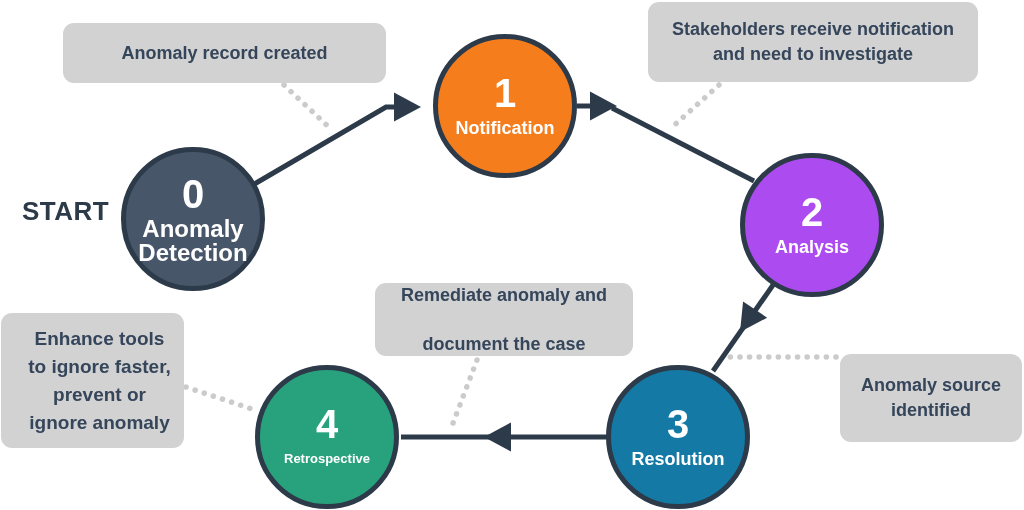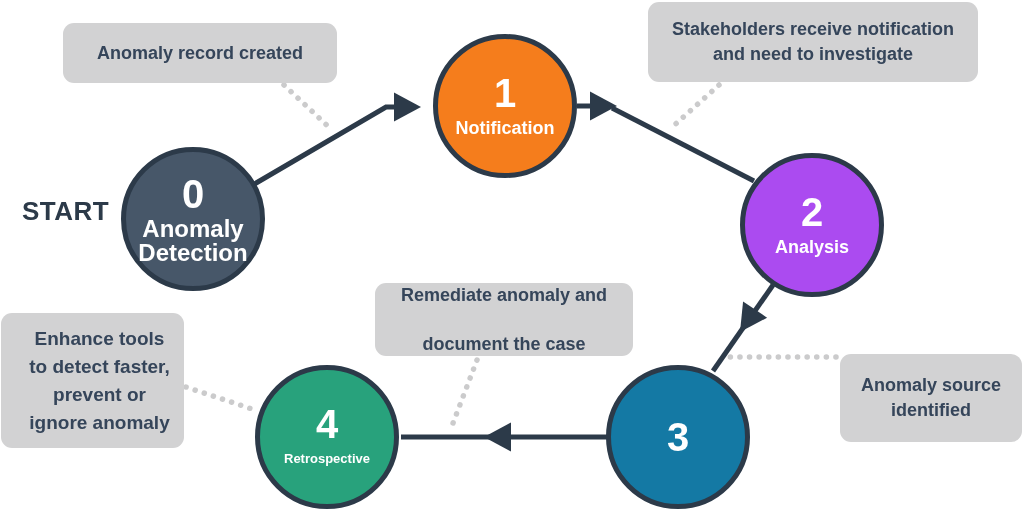--- a/index.html
+++ b/index.html
@@ -37,21 +37,21 @@
   #node-4{left:255px;top:365px;}
   #node-4 .lbl{font-size:13px;}
 
   .callout{
     position:absolute;z-index:2;box-sizing:border-box;
     background:var(--boxbg);border-radius:11px;
     display:flex;flex-direction:column;align-items:center;justify-content:center;
     color:var(--boxtext);font-weight:bold;text-align:left;
     font-size:18px;line-height:25px;padding:6px 10px;
   }
-  #callout-0{left:63px;top:23px;width:274px;height:60px;}
+  #callout-0{left:63px;top:23px;width:323px;height:60px;}
   #callout-1{left:648px;top:2px;width:330px;height:80px;}
   #callout-2{left:840px;top:322px;width:182px;height:88px;margin-top:32px;}
   #callout-3{left:375px;top:283px;width:258px;height:73px;gap:24px;}
   #callout-4{left:1px;top:313px;width:183px;height:135px;font-size:19px;line-height:28px;padding-left:24px;}
 </style>
 </head>
 <body>
 
 <div class="stage">
 
@@ -97,20 +97,21 @@
     <div class="lbl">Notification</div>
   </div>
 
   <div class="node" id="node-2" style="background: rgb(171, 75, 240);">
     <div class="num">2</div>
     <div class="lbl">Analysis</div>
   </div>
 
   <div class="node" id="node-3" style="background: rgb(20, 121, 164);">
     <div class="num">3</div>
+    <div class="lbl">Resolution</div>
   </div>
 
   <div class="node" id="node-4" style="background: rgb(40, 162, 124);">
     <div class="num">4</div>
     <div class="lbl">Retrospective</div>
   </div>
 
   <div class="callout" id="callout-0">
     <div>Anomaly record created</div>
   </div>
@@ -125,18 +126,18 @@
     <div>identified</div>
   </div>
 
   <div class="callout" id="callout-3">
     <div>Remediate anomaly and</div>
     <div>document the case</div>
   </div>
 
   <div class="callout" id="callout-4">
     <div>Enhance tools</div>
-    <div>to detect faster,</div>
+    <div>to ignore faster,</div>
     <div>prevent or</div>
     <div>ignore anomaly</div>
   </div>
 
 </div>
 
 </body></html>

